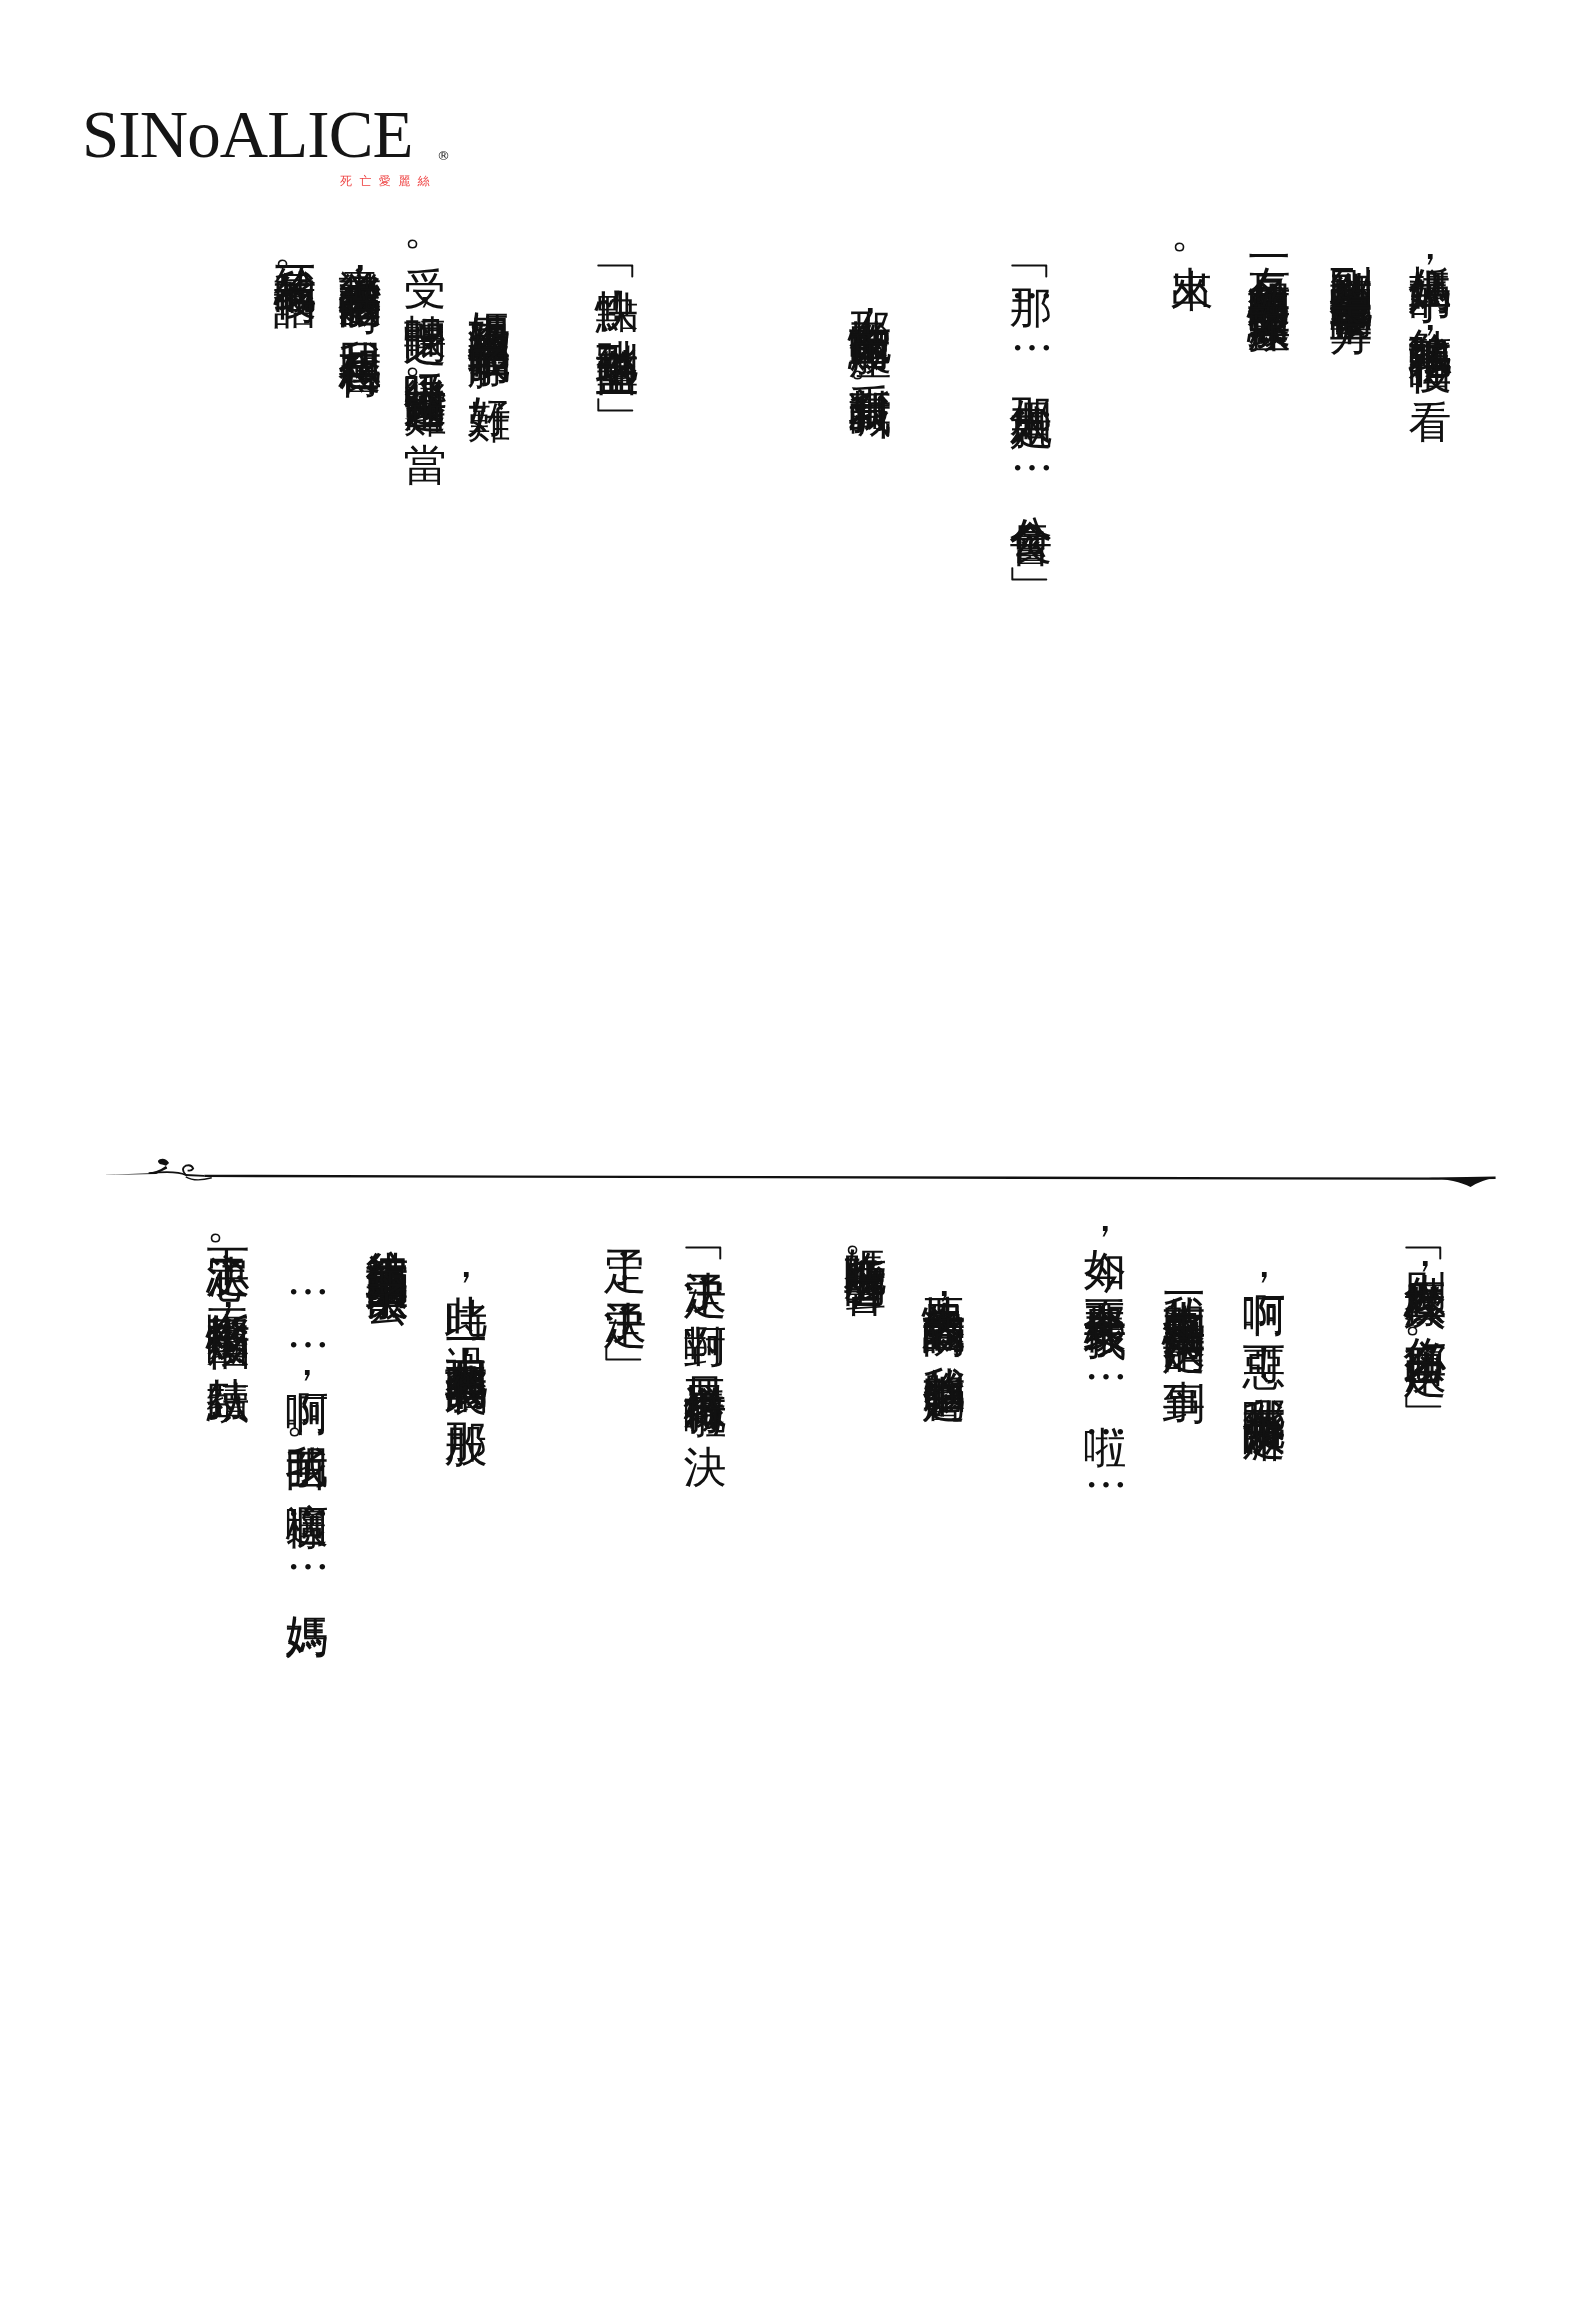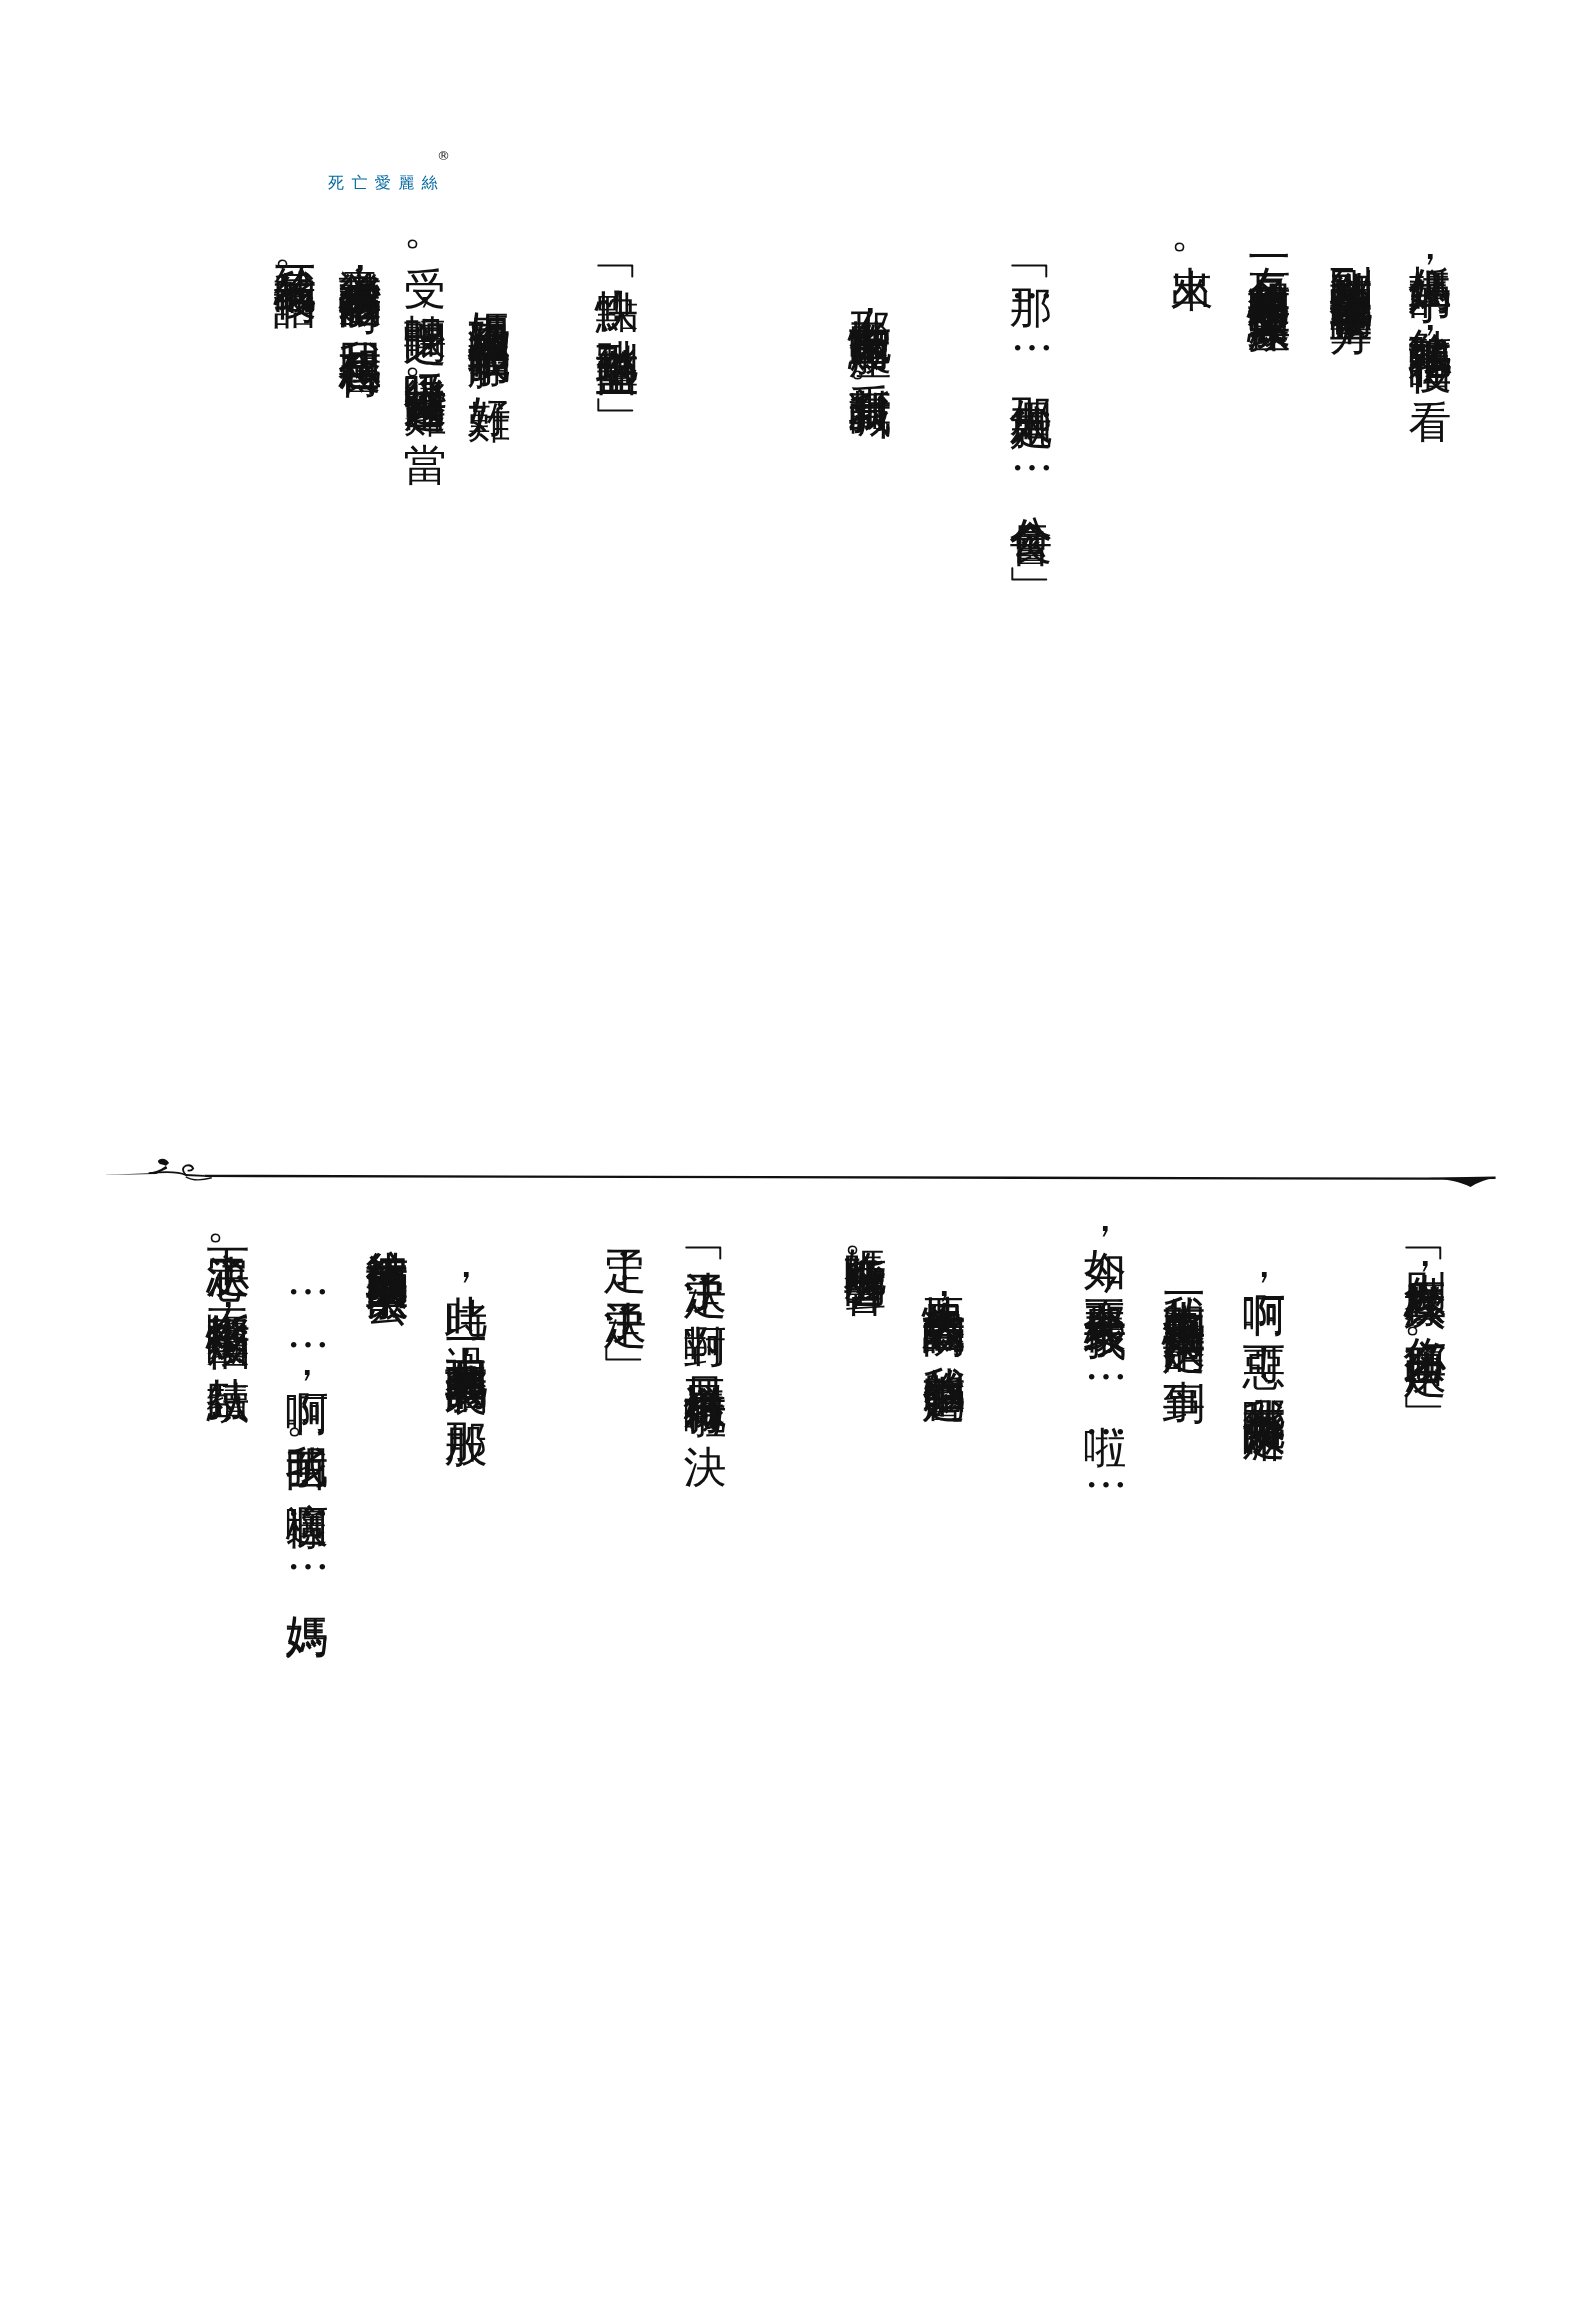--- a/index.html
+++ b/index.html
@@ -1,30 +1,31 @@
 <!DOCTYPE html>
 <html style="font-size:15px"><head>
 <meta charset="utf-8">
 <style>
   html, body { margin:0; padding:0; background:#ffffff; }
   body { width:1590px; height:2319px; position:relative; overflow:hidden; }
   .page { position:absolute; left:0; top:0; width:1590px; height:2319px; background:#fff; color:#111; }
   .logo { position:absolute; left:82px; top:97px; width:362px; height:102px; }
   .logo-title { position:absolute; left:0; top:0; font-family:"Liberation Serif", "DejaVu Serif", serif; font-size:67px; letter-spacing:-0.9px; color:#151515; line-height:74px; white-space:nowrap; }
   .logo-reg { position:absolute; left:355px; top:51px; font-family:"DejaVu Sans", sans-serif; font-size:13px; color:#222; }
-  .logo-sub { position:absolute; left:246px; top:76px; font-family:"DejaVu Serif", serif; font-size:16px; letter-spacing:7.4px; color:#0369a1; white-space:nowrap; }
+  .logo-sub { position:absolute; left:258px; top:76px; font-family:"DejaVu Serif", serif; font-size:12px; letter-spacing:7.4px; color:#ef4444; white-space:nowrap; }
   .col { position:absolute; writing-mode:vertical-rl; text-orientation:upright; font-family:"DejaVu Serif", "Liberation Serif", serif; font-size:43px; line-height:46px; width:46px; letter-spacing:2.8px; color:#111; white-space:nowrap; }
   .divider { position:absolute; left:93px; top:1150px; width:1410px; height:37px; }
 </style>
 </head>
 <body>
 
 <div class="page">
 
   <div class="logo">
+    <div class="logo-title">SINoALICE</div>
     <div class="logo-reg">®</div>
     <div class="logo-sub">死亡愛麗絲</div>
   </div>
 
   <div id="top-section">
     <div class="col" style="left: 1408px; top: 232px;">抓住媽媽的手，勉強地轉頭往下瞄後，看</div>
     <div class="col" style="left: 1329px; top: 232px;">到剛才那輛白色跑車停靠在陽臺正下方。</div>
     <div class="col" style="left: 1247px; top: 232px;">有一名長相凜然的陌生女性從駕駛座探頭</div>
     <div class="col" style="left: 1170px; top: 232px;">出來。</div>
     <div class="col" style="left: 1009px; top: 252px;">「那……那個人就是……公會會長？」</div>

